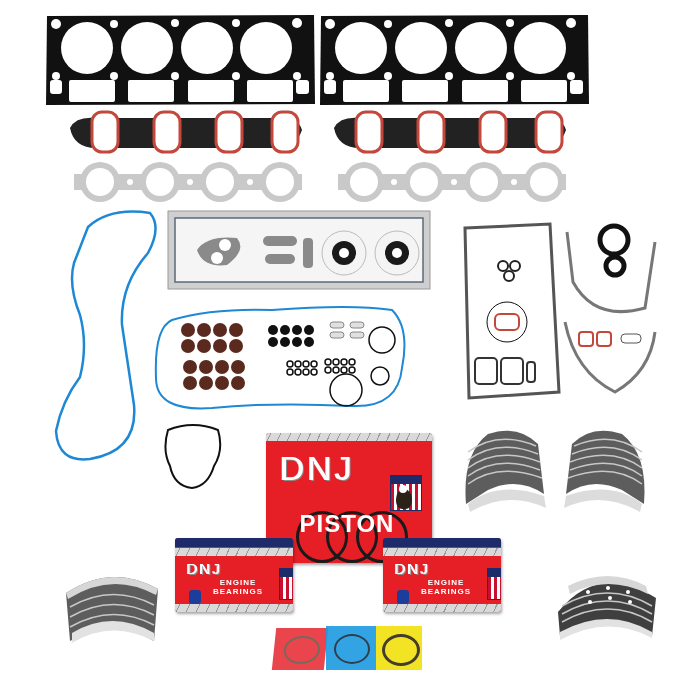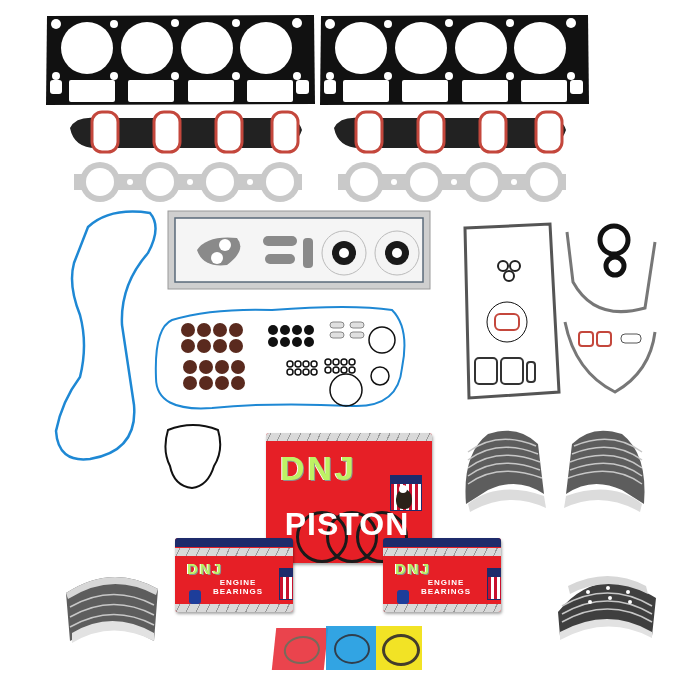--- a/index.html
+++ b/index.html
@@ -5,21 +5,21 @@
   html, body { margin:0; padding:0; background:#ffffff; }
   body { width:700px; height:700px; position:relative; overflow:hidden; font-family:"Liberation Sans", sans-serif; }
   .abs { position:absolute; }
   svg { display:block; }
 
   
   .box { position:absolute; background:#e61f26; border-radius:3px; box-shadow:1px 2px 3px rgba(0,0,0,0.35); overflow:hidden; }
   .box .strip { position:absolute; left:0; right:0; top:0; height:9px; background:#1d2b6b; }
   .box .plate { position:absolute; left:0; right:0; height:8px;
     background: repeating-linear-gradient(115deg,#d9d9d9 0 4px,#9a9a9a 4px 5px,#d9d9d9 5px 9px); }
-  .brand { position:absolute; color:#bef264; font-weight:bold; letter-spacing:3px; text-shadow:1px 1px 0 #8d8d8d, -1px 0 0 #fff; font-family:"Liberation Sans", sans-serif; }
+  .brand { position:absolute; color:#ffffff; font-weight:normal; letter-spacing:3px; text-shadow:1px 1px 0 #8d8d8d, -1px 0 0 #fff; font-family:"Liberation Sans", sans-serif; }
   .big-title { position:absolute; color:#ffffff; font-weight:bold; text-align:center; letter-spacing:1px; font-family:"Liberation Sans", sans-serif; }
   .tag { position:absolute; color:#ffffff; font-weight:bold; font-size:9px; line-height:11px; }
   .flag { position:absolute; background: repeating-linear-gradient(90deg,#c8102e 0 3px,#ffffff 3px 6px); border:1px solid #1d2b6b; }
   .flag .field { position:absolute; left:0; right:0; top:0; height:8px; background:#1d2b6b; }
   .eagle { position:absolute; background:#2b2118; border-radius:50% 50% 40% 40%; }
   .eagle-head { position:absolute; background:#fff; border-radius:50%; }
   .ring-outline { position:absolute; border:3px solid #1a1a1a; border-radius:50%; }
   .bag { position:absolute; }
 </style>
 </head>
@@ -295,21 +295,21 @@
   <div class="plate" style="top:0;"></div>
   <div class="brand" style="left:14px;top:16px;font-size:34px;">DNJ</div>
   <div class="flag" style="left:124px;top:42px;width:30px;height:34px;">
     <div class="field"></div>
   </div>
   <div class="eagle" style="left:130px;top:56px;width:16px;height:20px;"></div>
   <div class="eagle-head" style="left:133px;top:52px;width:8px;height:8px;"></div>
   <div class="ring-outline" style="left:30px;top:78px;width:46px;height:46px;"></div>
   <div class="ring-outline" style="left:60px;top:78px;width:46px;height:46px;"></div>
   <div class="ring-outline" style="left:90px;top:78px;width:46px;height:46px;"></div>
-  <div class="big-title" style="left:0;right:4px;top:80px;font-size:32px;line-height:22px;">
+  <div class="big-title" style="left:0;right:4px;top:80px;font-size:24px;line-height:22px;">
     <div>PISTON</div>
   </div>
   <div class="tag" style="left:120px;top:104px;">
     <div>Easy to In</div>
     <div>Quick to</div>
     <div>Slow to We</div>
   </div>
 </div>
 
 <div class="box" style="left:175px;top:538px;width:118px;height:74px;">

